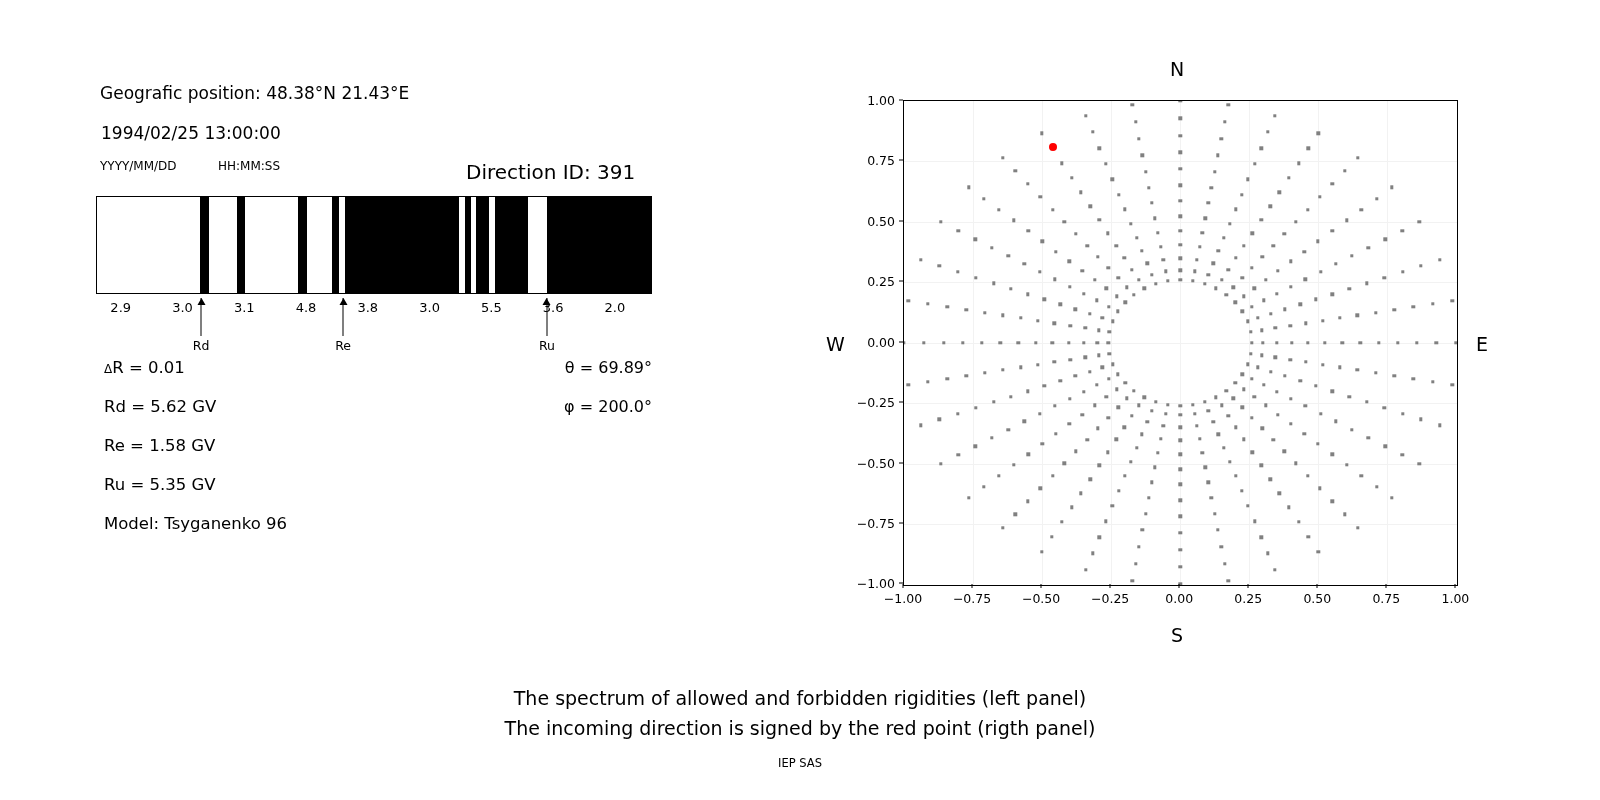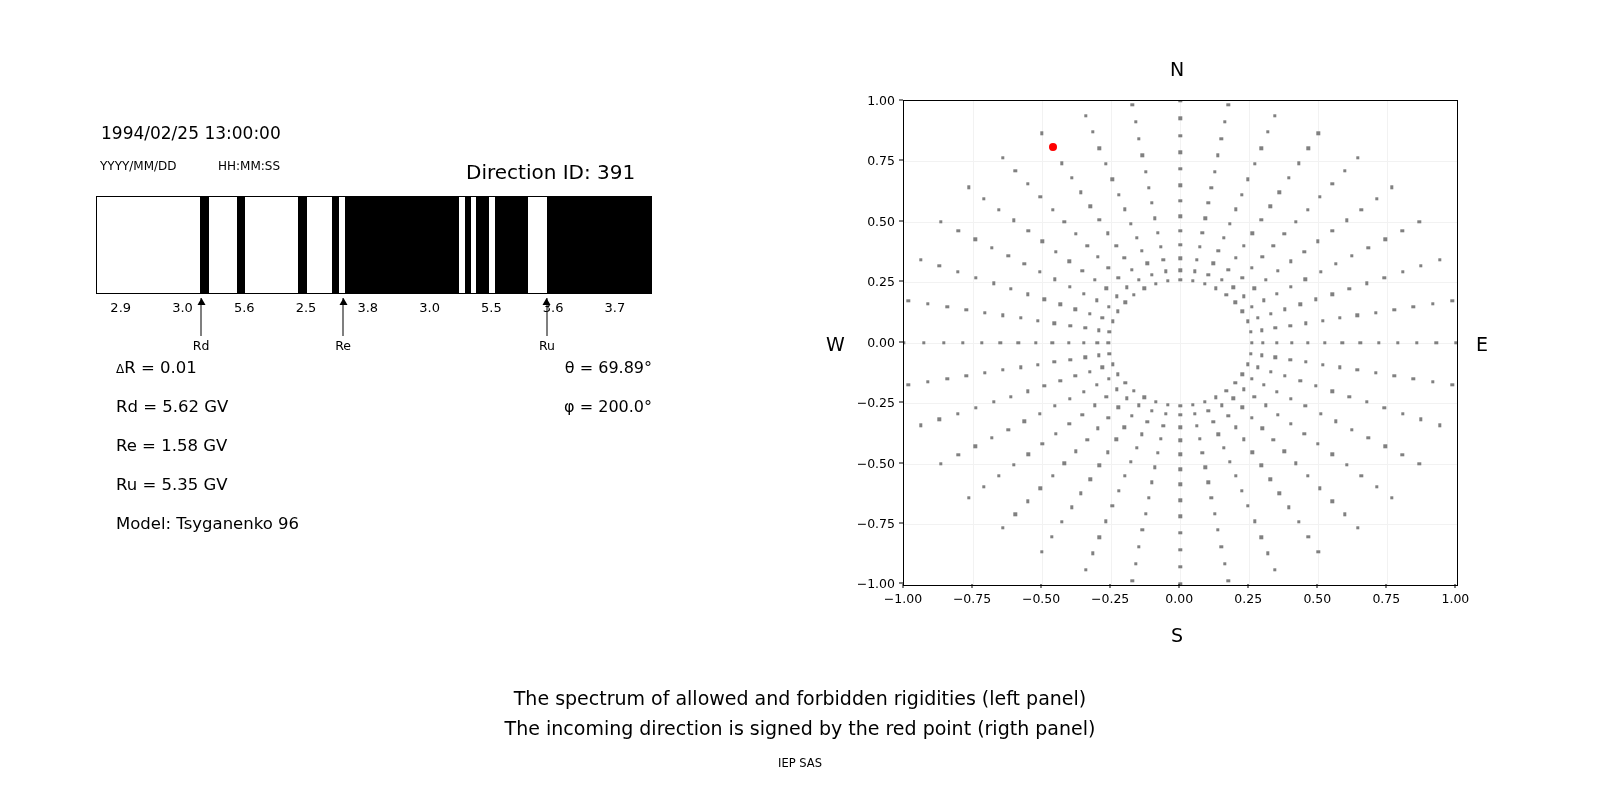--- a/index.html
+++ b/index.html
@@ -83,21 +83,21 @@
   .marker-label {
     position: absolute;
     top: 44px;
     font-size: 12.5px;
     transform: translateX(-50%);
     white-space: nowrap;
   }
 
   
   #params { position: absolute; left: 0; top: 0; }
-  .param { position: absolute; left: 116px; font-size: 16.5px; white-space: nowrap; }
+  .param { position: absolute; left: 104px; font-size: 16.5px; white-space: nowrap; }
   .param-right { position: absolute; font-size: 16px; white-space: nowrap; text-align: right; }
   .small-delta { font-size: 12px; }
 
   
   #right-panel {
     position: absolute;
     left: 800px; top: 0;
     width: 800px; height: 800px;
   }
   #plot-frame {
@@ -169,20 +169,21 @@
     text-align: center;
     top: 756px; left: 0;
     font-size: 11.5px;
   }
 </style>
 </head>
 <body>
 
 <div id="left-panel">
 
+  <div class="txt" id="geo-position">Geografic position: 48.38°N 21.43°E</div>
 
   <div class="txt" id="datetime">1994/02/25 13:00:00</div>
 
   <div class="txt" id="fmt-date">YYYY/MM/DD</div>
 
   <div class="txt" id="fmt-time">HH:MM:SS</div>
 
   <div class="txt" id="direction-id">Direction ID: 391</div>
 
   <div id="spectrum-wrap">
@@ -195,27 +196,27 @@
         <div class="band" style="left: 368.196px; width: 6.17778px;"></div>
         <div class="band" style="left: 379.316px; width: 12.3556px;"></div>
         <div class="band" style="left: 397.849px; width: 33.36px;"></div>
         <div class="band" style="left: 449.742px; width: 106.258px;"></div>
       </div>
   </div>
 
   <div id="spectrum-axis">
       <div class="tick-label" style="left: 24.7111px;">2.9</div>
       <div class="tick-label" style="left: 86.4889px;">3.0</div>
-      <div class="tick-label" style="left: 148.267px;">5.6</div>
-      <div class="tick-label" style="left: 210.044px;">2.5</div>
+      <div class="tick-label" style="left: 148.267px;">3.1</div>
+      <div class="tick-label" style="left: 210.044px;">4.8</div>
       <div class="tick-label" style="left: 271.822px;">3.8</div>
       <div class="tick-label" style="left: 333.6px;">3.0</div>
       <div class="tick-label" style="left: 395.378px;">5.5</div>
       <div class="tick-label" style="left: 457.156px;">3.6</div>
-      <div class="tick-label" style="left: 518.933px;">3.7</div>
+      <div class="tick-label" style="left: 518.933px;">2.0</div>
       <div class="marker-arrow" style="left: 105.022px;"></div>
       <div class="marker-label" style="left: 105.022px;">Rd</div>
       <div class="marker-arrow" style="left: 247.111px;"></div>
       <div class="marker-label" style="left: 247.111px;">Re</div>
       <div class="marker-arrow" style="left: 450.978px;"></div>
       <div class="marker-label" style="left: 450.978px;">Ru</div>
     </div>
 
   <div id="params">
     <div class="param" style="top:358px;"><span class="small-delta">Δ</span><span>R = 0.01</span></div>

